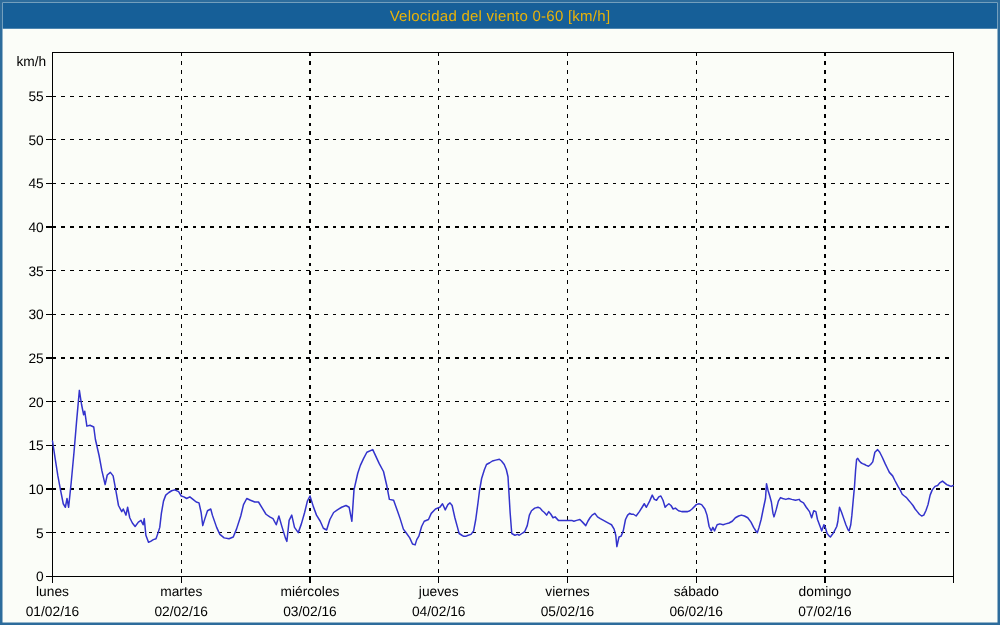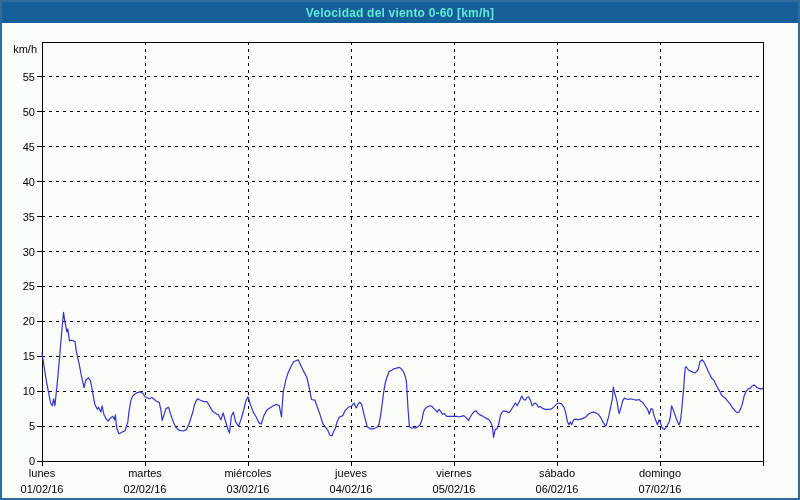--- a/index.html
+++ b/index.html
@@ -12,21 +12,21 @@
     font-family:"Liberation Sans", sans-serif;
     overflow:hidden;
   }
   .titlebar{
     position:absolute;top:0;left:0;right:0;height:21px;
     background:#165f98;
     display:flex;align-items:center;justify-content:center;
     z-index:2;
   }
   .titlebar span{
-    color:#5eead4;font-size:12px;font-weight:bold;
+    color:#eab308;font-size:12px;font-weight:normal;
     letter-spacing:0.2px;
   }
   svg.chart{position:absolute;top:0;left:0;z-index:1;}
   svg text{font-family:"Liberation Sans", sans-serif;fill:#000000;}
 </style>
 </head>
 <body>
 
 <div class="window">
   <div class="titlebar">

